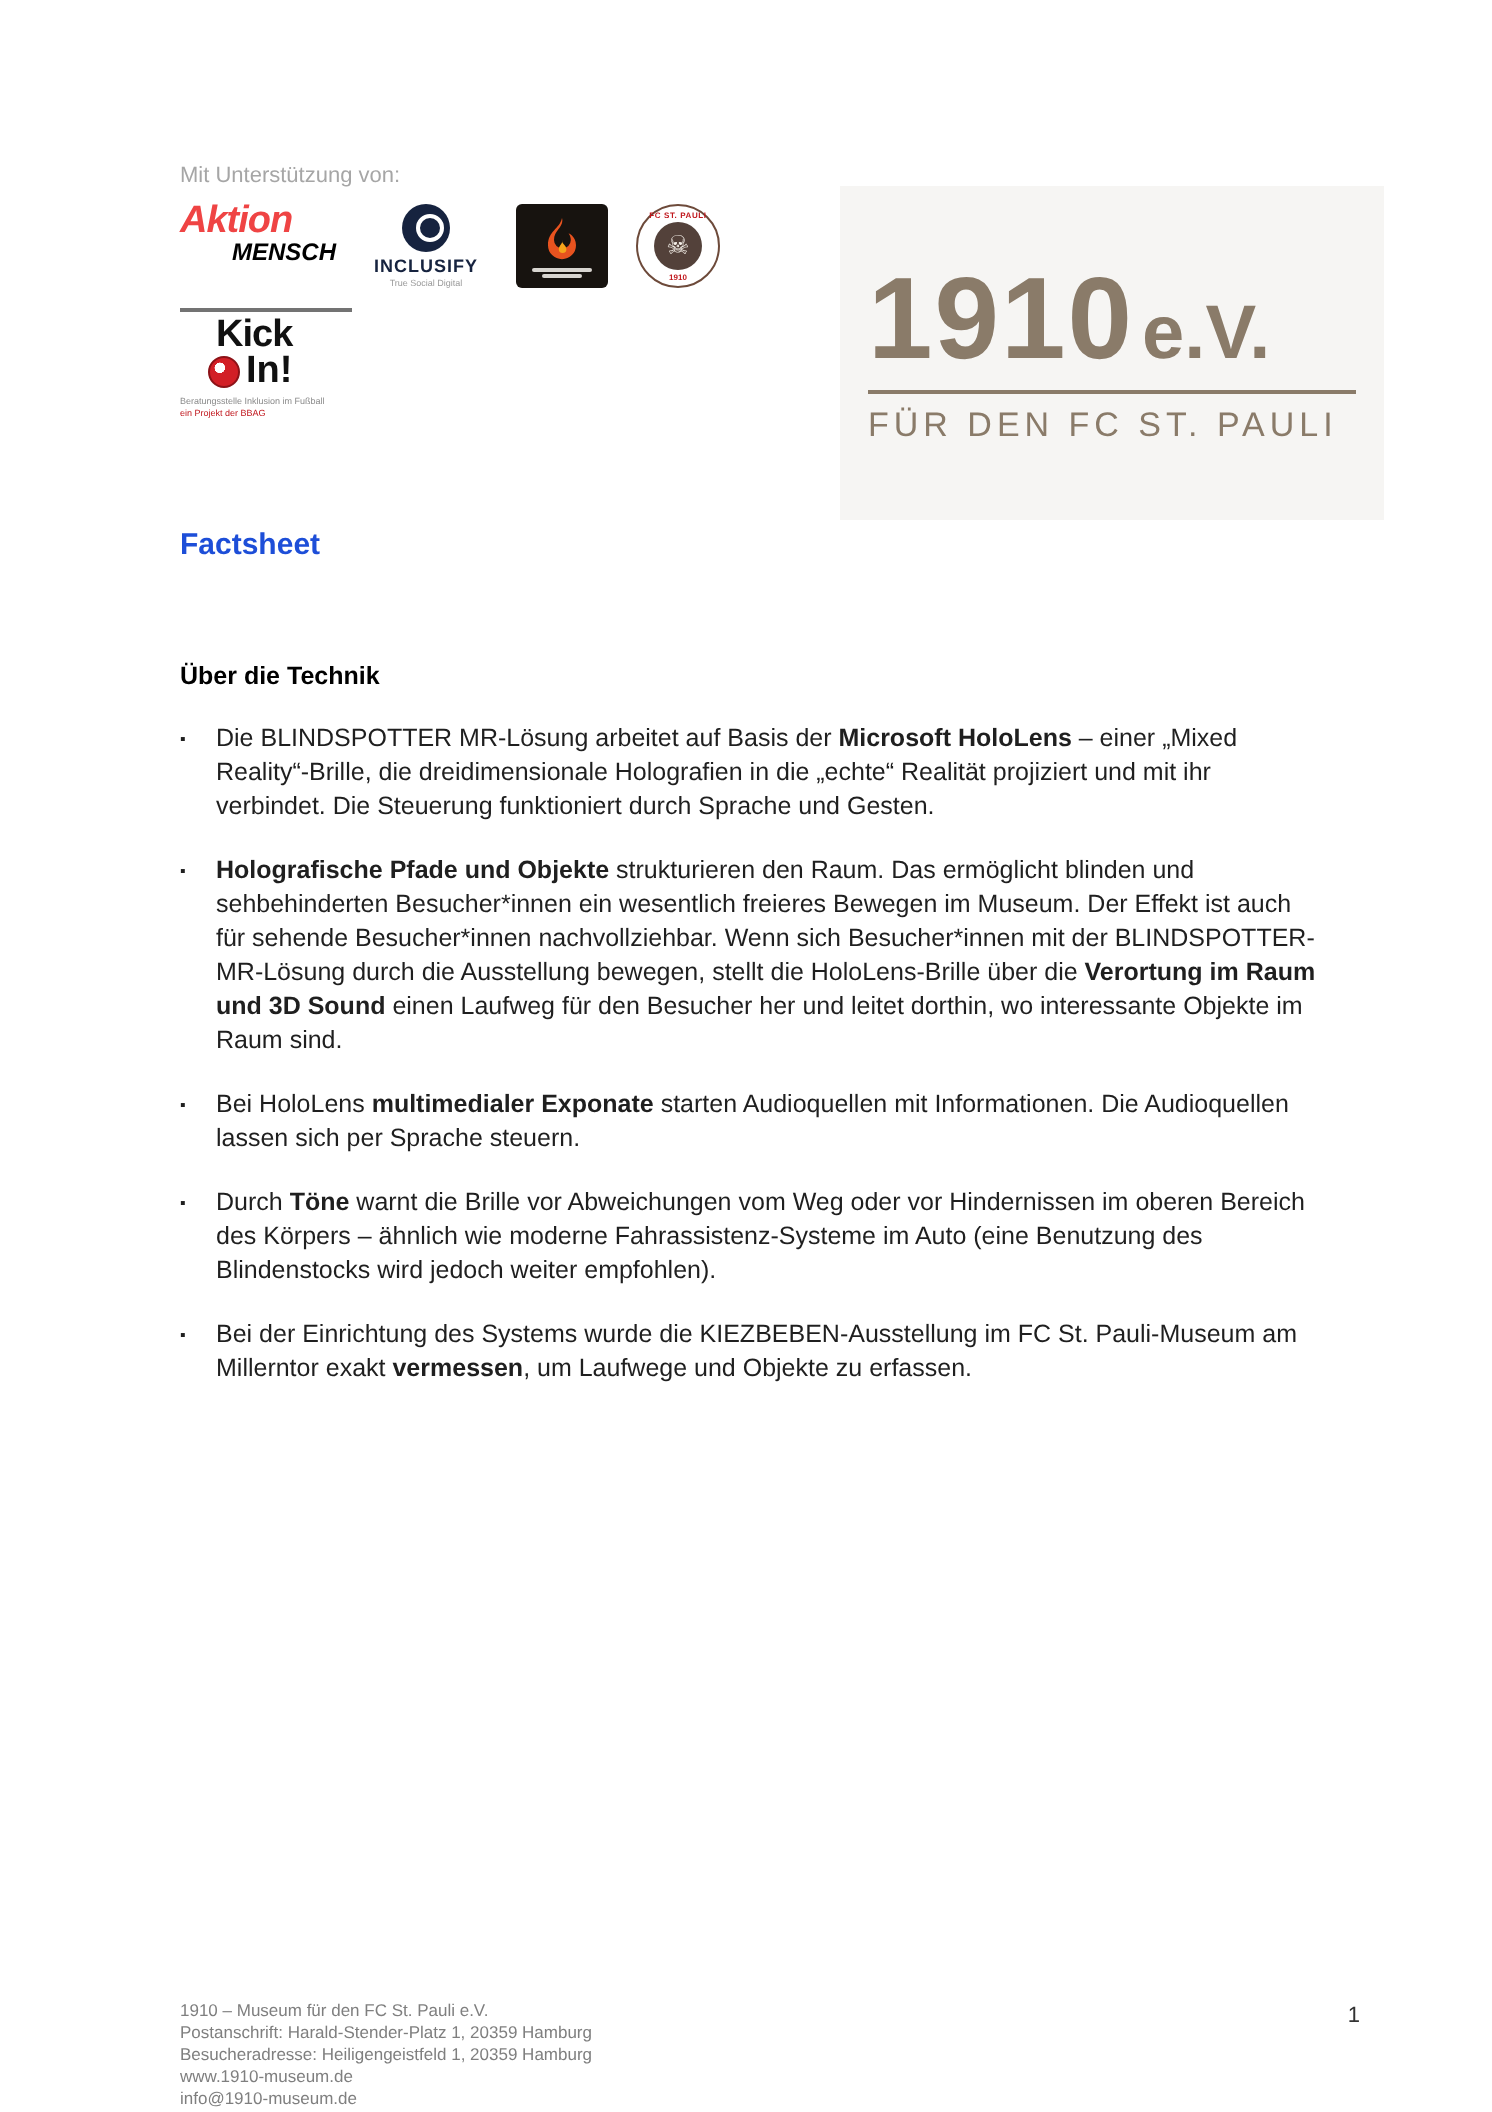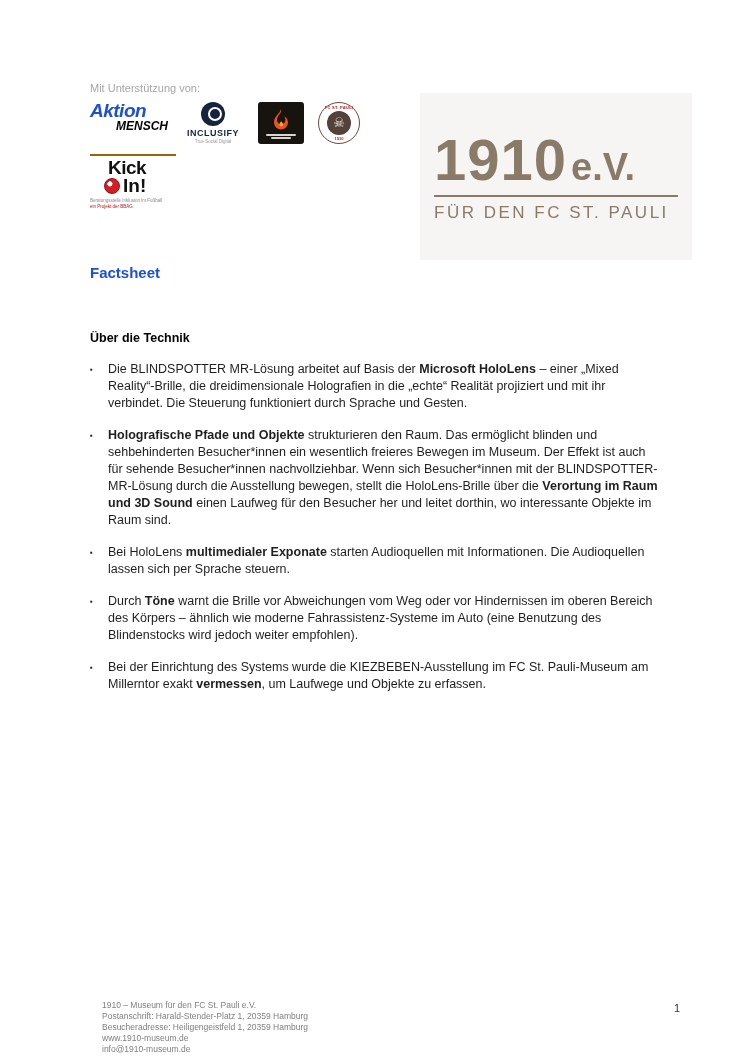--- a/index.html
+++ b/index.html
@@ -9,21 +9,21 @@
   }
 
   
   .sponsors { position:absolute; left:90px; top:44px; width:300px; }
   .supported-by { color:#a6a6a6; font-size:11px; margin-bottom:8px; }
   .logo-row { display:flex; align-items:flex-start; gap:14px; }
   .logo-row.second { margin-top:10px; align-items:flex-start; }
 
   
   .aktion { width:78px; }
-  .ak1 { color:#1d4ed8; font-weight:800; font-style:italic; font-size:19px; line-height:18px; letter-spacing:-0.5px; }
+  .ak1 { color:#ef4444; font-weight:800; font-style:italic; font-size:19px; line-height:18px; letter-spacing:-0.5px; }
   .ak2 { color:#000000; font-weight:800; font-style:italic; font-size:12px; text-align:right; line-height:12px; }
 
   
   .inclusify { width:62px; text-align:center; }
   .inc-icon { width:24px; height:24px; margin:0 auto 2px; border-radius:50%;
               background:#16233f; position:relative; }
   .inc-icon::after { content:""; position:absolute; left:7px; top:5px; width:10px; height:10px;
               border:2px solid #ffffff; border-radius:50%; }
   .inc-name { color:#16233f; font-weight:700; font-size:9px; letter-spacing:0.5px; }
   .inc-tag  { color:#9a9a9a; font-size:4.5px; margin-top:1px; }
@@ -40,21 +40,21 @@
   .badge { width:40px; height:40px; border-radius:50%; background:#ffffff;
            border:1.5px solid #6d4a3a; position:relative; display:flex; align-items:center; justify-content:center; }
   .badge-ring-text { position:absolute; top:2px; left:0; right:0; text-align:center;
            color:#c0161c; font-size:4px; font-weight:700; letter-spacing:0.3px; }
   .badge-year { position:absolute; bottom:2px; left:0; right:0; text-align:center;
            color:#c0161c; font-size:4px; font-weight:700; }
   .badge-inner { width:24px; height:24px; border-radius:50%; background:#53413a;
            color:#f4efe8; font-size:13px; line-height:24px; text-align:center; }
 
   
-  .kickin { width:86px; border-top:2px solid #a16207; padding-top:2px; }
+  .kickin { width:86px; border-top:2px solid #737373; padding-top:2px; }
   .ki-kick { font-weight:800; font-size:19px; line-height:19px; color:#111; letter-spacing:-0.5px; padding-left:18px; }
   .ki-in-row { display:flex; align-items:center; gap:3px; padding-left:14px; }
   .ki-ball { width:14px; height:14px; border-radius:50%;
              background:radial-gradient(circle at 35% 35%, #ffffff 0 20%, #d21f26 21% 100%);
              border:1px solid #8c1217; display:inline-block; }
   .ki-in { font-weight:700; font-size:19px; line-height:18px; color:#111; }
   .ki-sub { color:#8a8a8a; font-size:4.5px; margin-top:3px; line-height:5.5px; }
   .ki-sub2 { color:#c0161c; font-size:4.5px; line-height:5.5px; }
 
   
@@ -81,21 +81,21 @@
   
   .content { position:absolute; left:90px; top:226px; width:568px; }
   .doc-title { font-size:15px; font-weight:700; margin:0 0 50px 0; color:#1d4ed8; }
   .section-heading { font-size:12.5px; font-weight:700; margin:0 0 16px 0; color:#000; }
   .bullets { list-style:none; margin:0; padding:0; }
   .bullet { display:flex; gap:11px; margin-bottom:15px; font-size:12.5px; line-height:17px; color:#1f1f1f; }
   .bullet .marker { flex:0 0 7px; font-size:8px; line-height:17px; color:#1f1f1f; }
   .bullet .seg-bold, .bullet b { font-weight:700; }
 
   
-  .footer { position:absolute; left:102px; top:962px; color:#7f7f7f; font-size:8.5px; line-height:11px; }
+  .footer { position:absolute; left:90px; top:962px; color:#7f7f7f; font-size:8.5px; line-height:11px; }
   .page-number { position:absolute; right:66px; top:964px; font-size:11px; color:#333; }
 </style>
 </head>
 <body>
 
 <div class="page">
 
   <div class="sponsors">
     <div class="supported-by">Mit Unterstützung von:</div>
 

